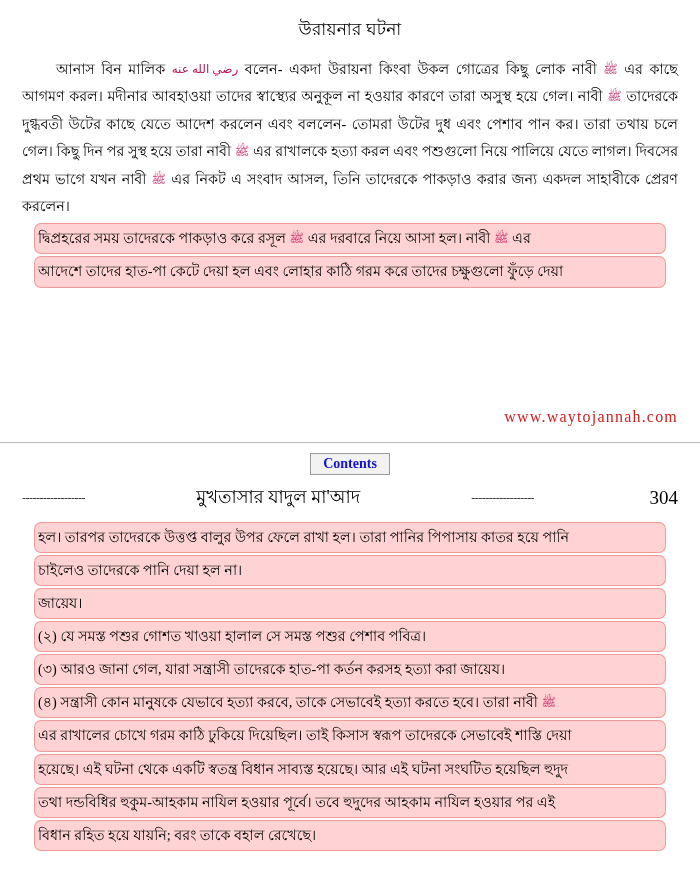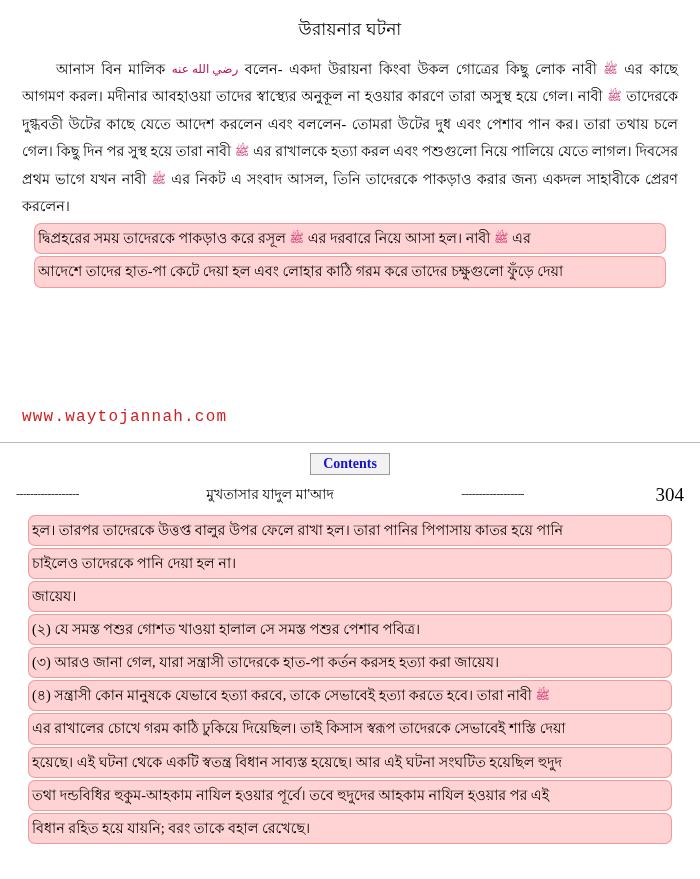--- a/index.html
+++ b/index.html
@@ -55,38 +55,38 @@
   .sym {
     font-size: 12px;
     display: inline-block;
     transform: translateY(-1px);
     color: #be185d;
     letter-spacing: -0.5px;
   }
 
   
   .website {
-    text-align: left;
+    text-align: right;
     color: #d02020;
     font-size: 16px;
-    font-family: Liberation Mono, monospace;
+    font-family: Liberation Serif, serif;
     letter-spacing: 1.2px;
     margin-top: 120px;
   }
 
   
   .divider {
     border: none;
     border-top: 1px solid #b9b9b9;
     margin: 16px 0 0 0;
   }
 
   
   .bottom-section {
-    padding: 0 16px;
+    padding: 0 22px;
   }
   .contents-wrap {
     text-align: center;
     margin: 10px 0 8px 0;
   }
   .contents-link {
     display: inline-block;
     color: #1414d0;
     font-weight: bold;
     font-size: 14px;
@@ -105,21 +105,21 @@
   .runhead .dashes {
     letter-spacing: -0.5px;
     color: #333;
     font-size: 12px;
     white-space: nowrap;
     overflow: hidden;
   }
   .runhead .runtitle {
     white-space: nowrap;
     padding: 0 6px;
-    font-size: 14px;
+    font-size: 18px;
   }
   .runhead .pageno {
     font-size: 19px;
     padding-left: 10px;
   }
   .blist {
     font-size: 14.3px;
     line-height: 1.9;
     text-align: justify;
     margin: 0;

